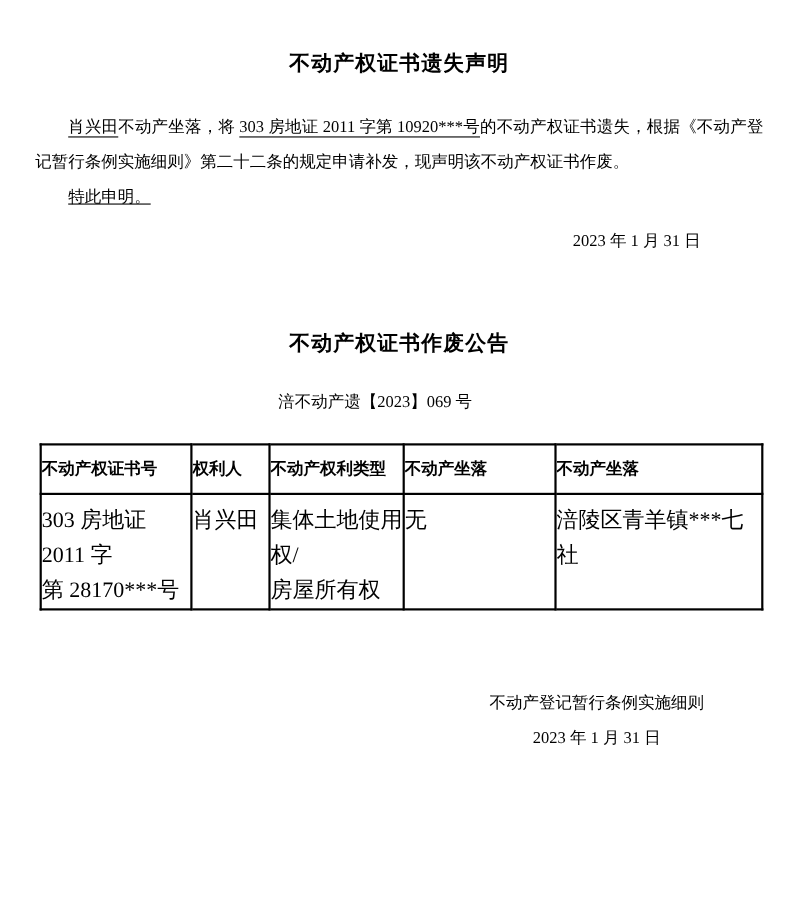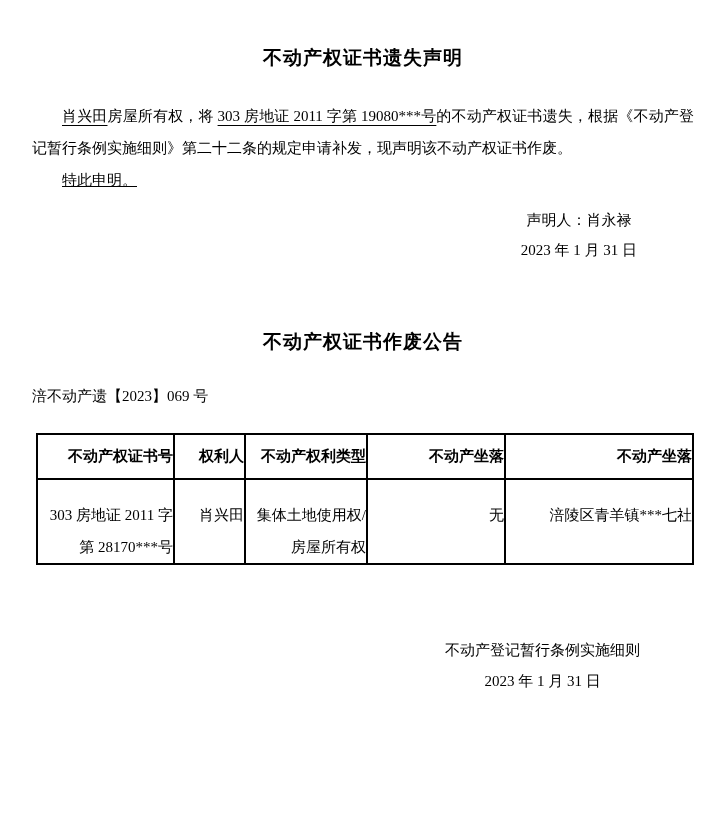--- a/index.html
+++ b/index.html
@@ -14,52 +14,51 @@
   .doc-title { text-align:center; font-size:19px; letter-spacing:1px; }
   .para {
     margin-top:29px; line-height:32px; text-indent:2em;
     text-align:justify;
   }
   .closing-line { line-height:32px; text-indent:2em;text-decoration:underline; }
   .uline { text-decoration:underline; text-underline-offset:4px; }
   .sign-block { text-align:right; margin:9px 57px 0 0; }
   .sign-inner { display:inline-block; text-align:center; line-height:30px; }
   .title2 { margin-top:64px; }
-  .doc-number-row { text-align:left; padding-right:44px; margin-top:31px; line-height:20px; }
+  .doc-number-row { text-align:center; padding-right:44px; margin-top:31px; line-height:20px; }
   .para2 { margin-top:37px; line-height:35px; }
   table.cert-table {
     border-collapse:collapse; table-layout:fixed;
     width:656px; margin:27px 0 0 4px;
   }
   .cert-table th, .cert-table td {
-    border:2px solid #000; text-align:right; overflow:hidden;
+    border:2px solid #000; text-align:left; overflow:hidden;
   }
   .cert-table th { height:45px; font-size:15px; vertical-align:middle; }
   .cert-table td {
-    height:85px; vertical-align:top; padding-top:19px;
-    line-height:32px; font-size:15px;margin-top:26px;
+    height:85px; vertical-align:top; padding-top:7px;
+    line-height:32px; font-size:20px;margin-top:26px;
   }
   .cell-line { display:block; }
   .footer-block { text-align:right; margin:70px 54px 0 0; }
   .footer-inner { display:inline-block; text-align:center; line-height:31px; }
 </style>
 </head>
 <body>
 
 <div class="doc">
 
   <h1 class="doc-title hei">不动产权证书遗失声明</h1>
 
-  <p class="para"><span class="uline">肖兴田</span><span>房屋所有权，将 </span><span class="uline">303 房地证 2011 字第 19080***号</span><span>的不动产权证书遗失，根据《不动产登记暂行条例实施细则》第二十二条的规定申请补发，现声明该不动产权证书作废。</span></p>
+  <p class="para"><span class="uline">肖兴田</span><span>不动产坐落，将 </span><span class="uline">303 房地证 2011 字第 10920***号</span><span>的不动产权证书遗失，根据《不动产登记暂行条例实施细则》第二十二条的规定申请补发，现声明该不动产权证书作废。</span></p>
 
   <p class="closing-line">特此申明。</p>
 
   <div class="sign-block">
     <div class="sign-inner">
-      <div>声明人：肖永禄</div>
       <div>2023 年 1 月 31 日</div>
     </div>
   </div>
 
   <h1 class="doc-title hei title2">不动产权证书作废公告</h1>
 
   <div class="doc-number-row">涪不动产遗【2023】069 号</div>
 
 
   <table class="cert-table">

